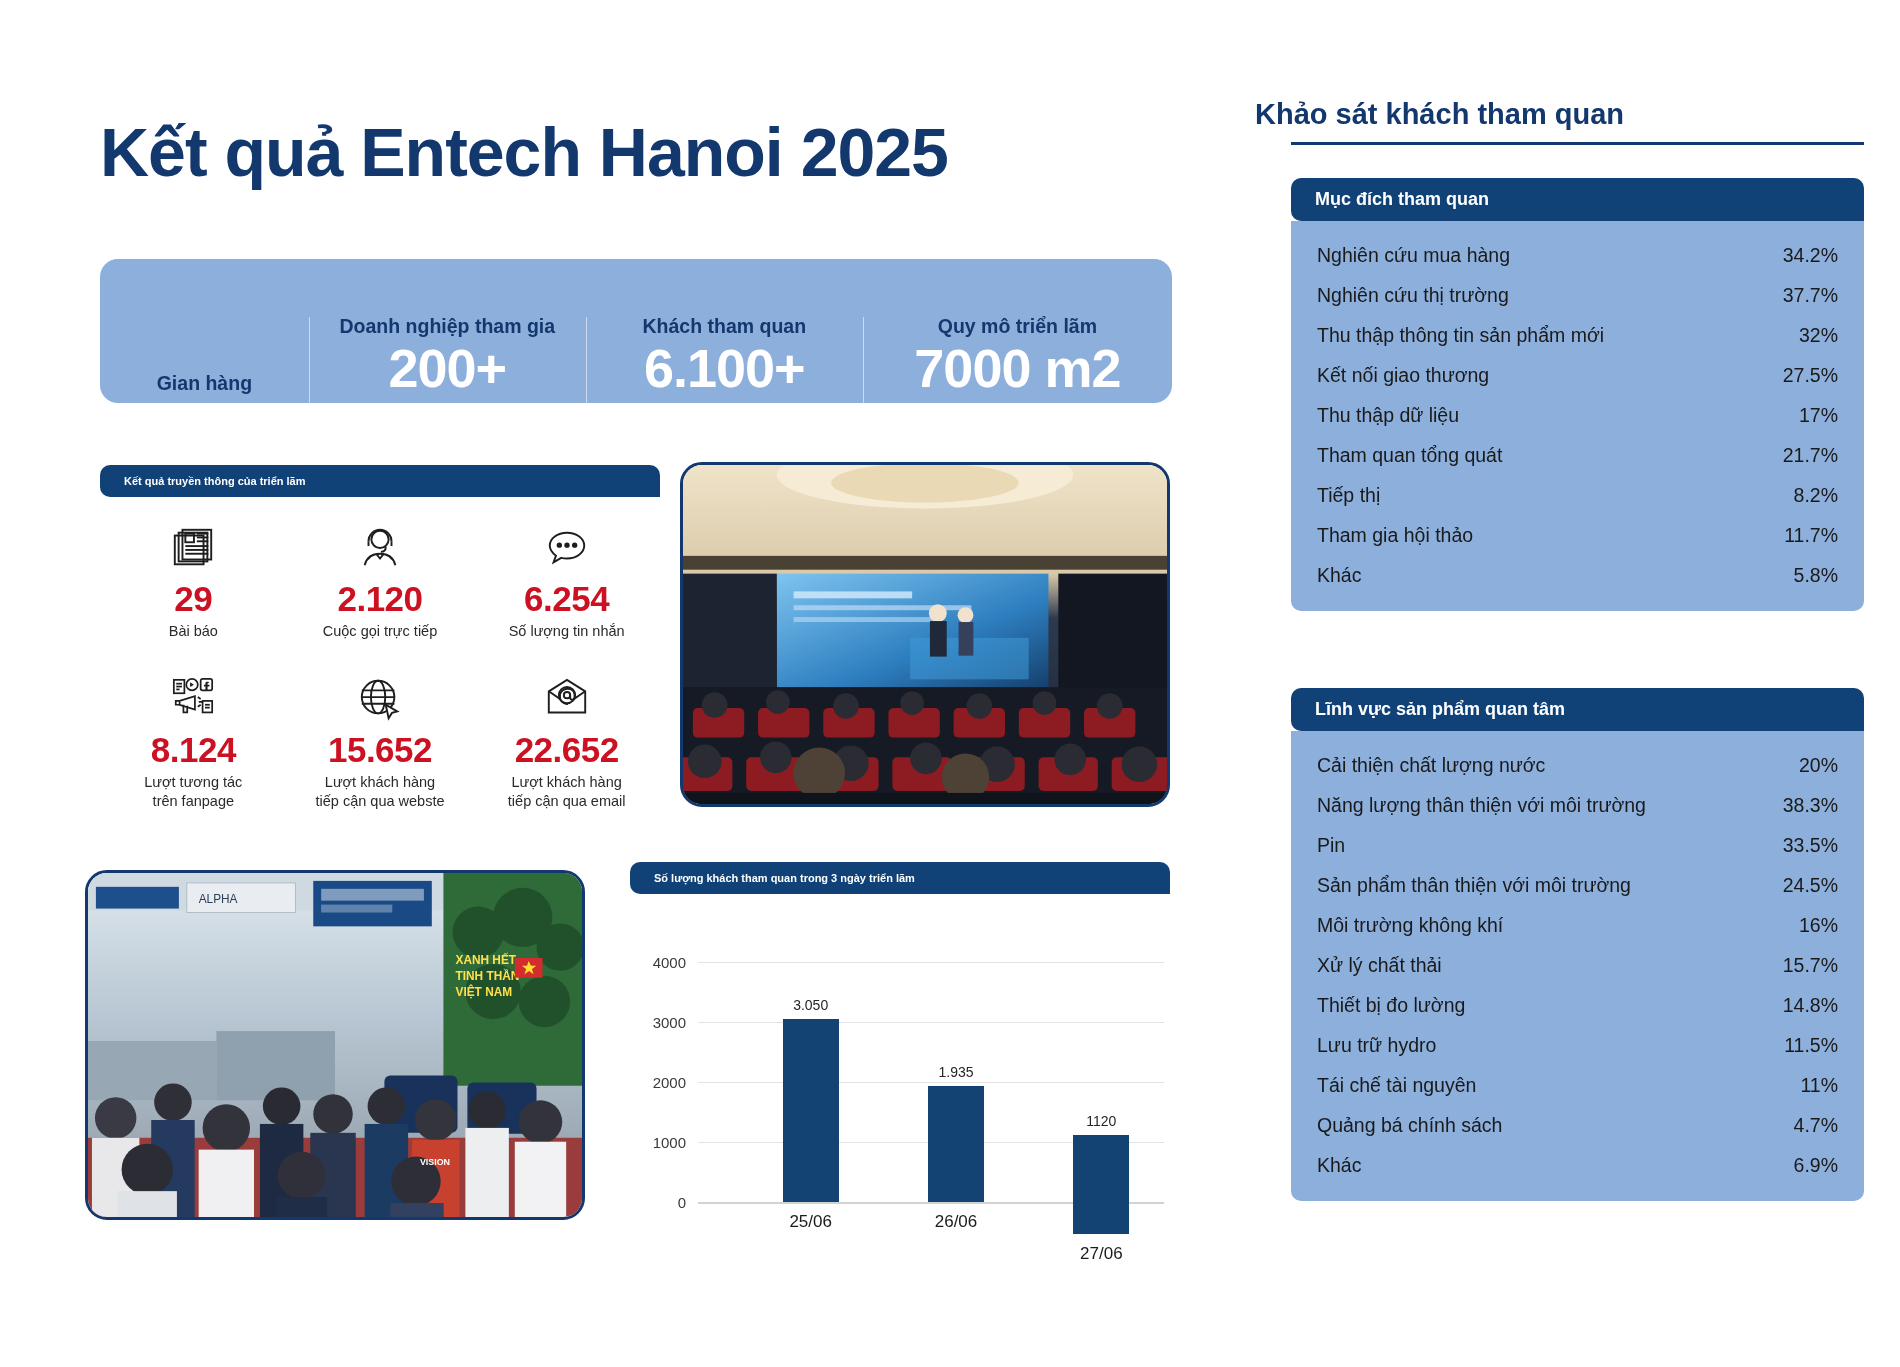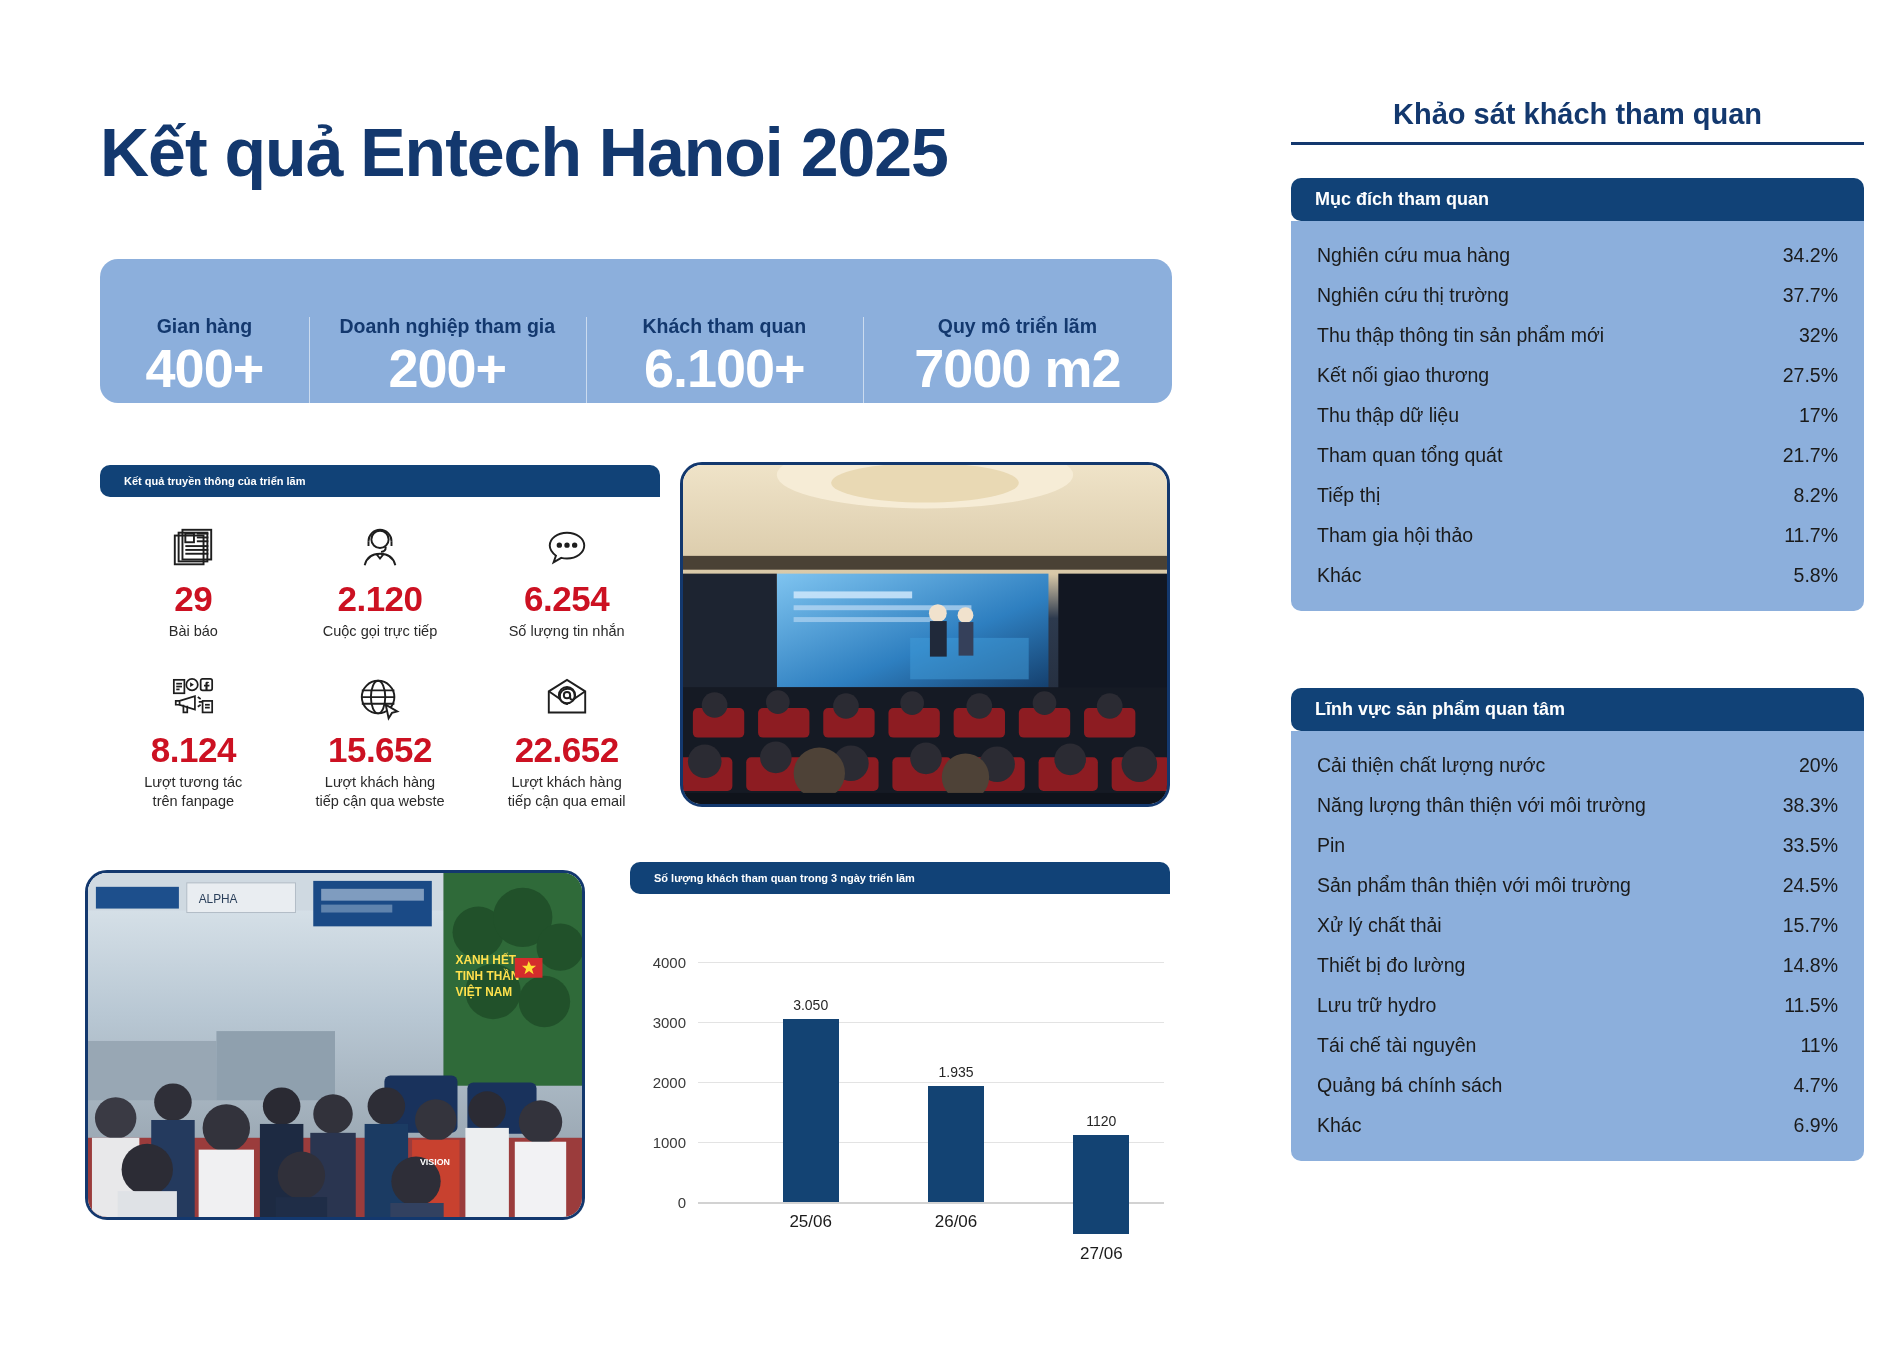--- a/index.html
+++ b/index.html
@@ -179,21 +179,21 @@
   
   #right-column {
     position: absolute;
     left: 1255px; top: 0;
     width: 645px; height: 1367px;
   }
   #survey-title {
     position: absolute;
     left: 0; top: 98px;
     width: 645px;
-    text-align: center;
+    text-align: left;
     font-size: 29px;
     font-weight: bold;
     color: #13386e;
     white-space: nowrap;
   }
   #survey-rule {
     position: absolute;
     left: 36px; top: 142px;
     width: 573px; height: 3px;
     background: #13386e;
@@ -233,21 +233,20 @@
 </head>
 <body>
 
 <div id="left-column">
 
   <div id="page-title">Kết quả Entech Hanoi 2025</div>
 
   <div id="kpi-band">
     <div class="kpi-cell">
       <div class="kpi-label">Gian hàng</div>
-      <div class="kpi-value">400+</div>
     </div>
     <div class="kpi-cell wide">
       <div class="kpi-label">Doanh nghiệp tham gia</div>
       <div class="kpi-value">200+</div>
     </div>
     <div class="kpi-cell wide">
       <div class="kpi-label">Khách tham quan</div>
       <div class="kpi-value">6.100+</div>
     </div>
     <div class="kpi-cell widest">
@@ -591,20 +590,24 @@
         </div>
         <div class="survey-row">
           <span>Pin</span>
           <span class="pct">33.5%</span>
         </div>
         <div class="survey-row">
           <span>Sản phẩm thân thiện với môi trường</span>
           <span class="pct">24.5%</span>
         </div>
         <div class="survey-row">
+          <span>Môi trường không khí</span>
+          <span class="pct">16%</span>
+        </div>
+        <div class="survey-row">
           <span>Xử lý chất thải</span>
           <span class="pct">15.7%</span>
         </div>
         <div class="survey-row">
           <span>Thiết bị đo lường</span>
           <span class="pct">14.8%</span>
         </div>
         <div class="survey-row">
           <span>Lưu trữ hydro</span>
           <span class="pct">11.5%</span>

